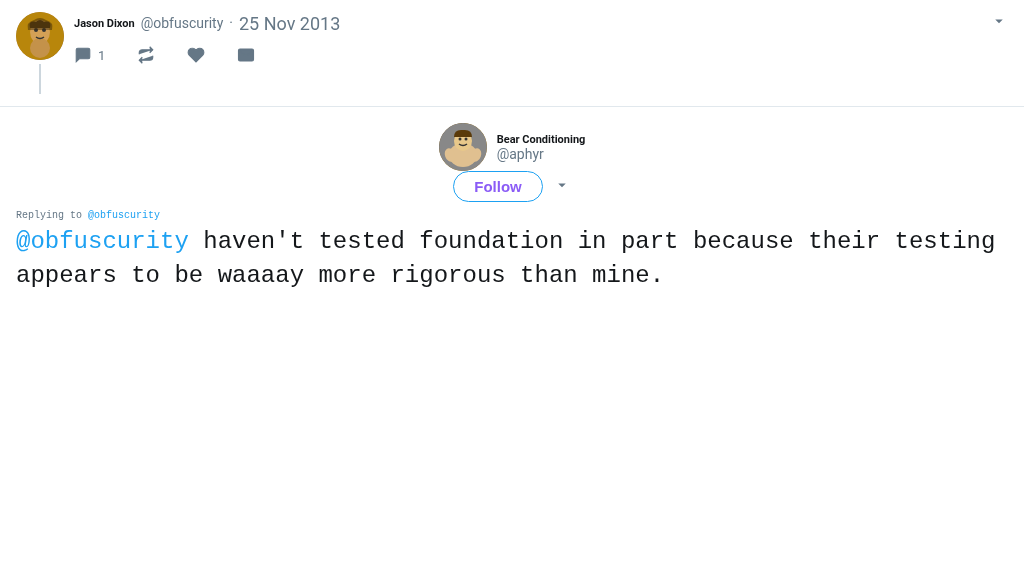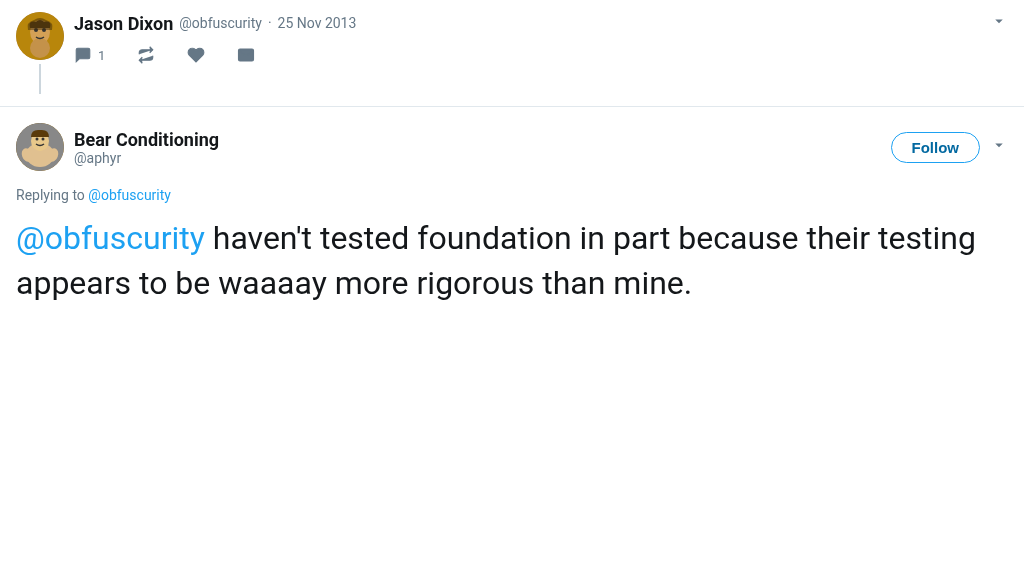--- a/index.html
+++ b/index.html
@@ -52,37 +52,37 @@
 
     .user-info {
       display: flex;
       align-items: center;
       gap: 6px;
       flex-wrap: wrap;
     }
 
     .display-name {
       font-weight: 700;
+      font-size: 11px;
+      color: #14171a;
+    }
+
+    .username {
+      color: #657786;
+      font-size: 14px;
+    }
+
+    .separator {
+      color: #657786;
+      font-size: 14px;
+    }
+
+    .timestamp {
+      color: #657786;
       font-size: 18px;
-      color: #14171a;
-    }
-
-    .username {
-      color: #657786;
-      font-size: 14px;
-    }
-
-    .separator {
-      color: #657786;
-      font-size: 14px;
-    }
-
-    .timestamp {
-      color: #657786;
-      font-size: 14px;
     }
 
     .tweet-text {
       margin-top: 4px;
       font-size: 15px;
       line-height: 1.5;
       color: #14171a;
     }
 
     .tweet-text .mention, .tweet-text .hashtag {
@@ -129,62 +129,65 @@
 
     
     .reply-tweet {
       padding: 16px 16px 0 16px;
     }
 
     .reply-tweet-header {
       display: flex;
       align-items: center;
       justify-content: space-between;
+      flex-direction: column;
     }
 
     .reply-user-section {
       display: flex;
       align-items: center;
       gap: 10px;
     }
 
     .follow-button {
       border: 1px solid #1da1f2;
-      color: #0369a1;
+      color: #8b5cf6;
       background: transparent;
       border-radius: 20px;
       padding: 6px 20px;
       font-size: 15px;
       font-weight: 600;
       cursor: pointer;
       white-space: nowrap;
     }
 
     .header-right {
       display: flex;
       align-items: center;
       gap: 10px;
     }
 
     .replying-to {
-      margin-top: 16px;
-      font-size: 14px;
+      margin-top: 8px;
+      font-size: 10px;
       color: #657786;
       padding-left: 0;
+      font-family: Liberation Mono, monospace;
     }
 
     .replying-to .mention {
       color: #1da1f2;
     }
 
     .reply-tweet-text {
-      margin-top: 13px;
-      font-size: 32px;
+      margin-top: 4px;
+      font-size: 24px;
       line-height: 1.4;
       color: #14171a;
+      font-family: Liberation Mono, monospace;
     }
 
     .reply-tweet-text .mention {
       color: #1da1f2;
     }
 
     .reply-timestamp {
       margin-top: 16px;
       padding-bottom: 16px;
       font-size: 14px;

